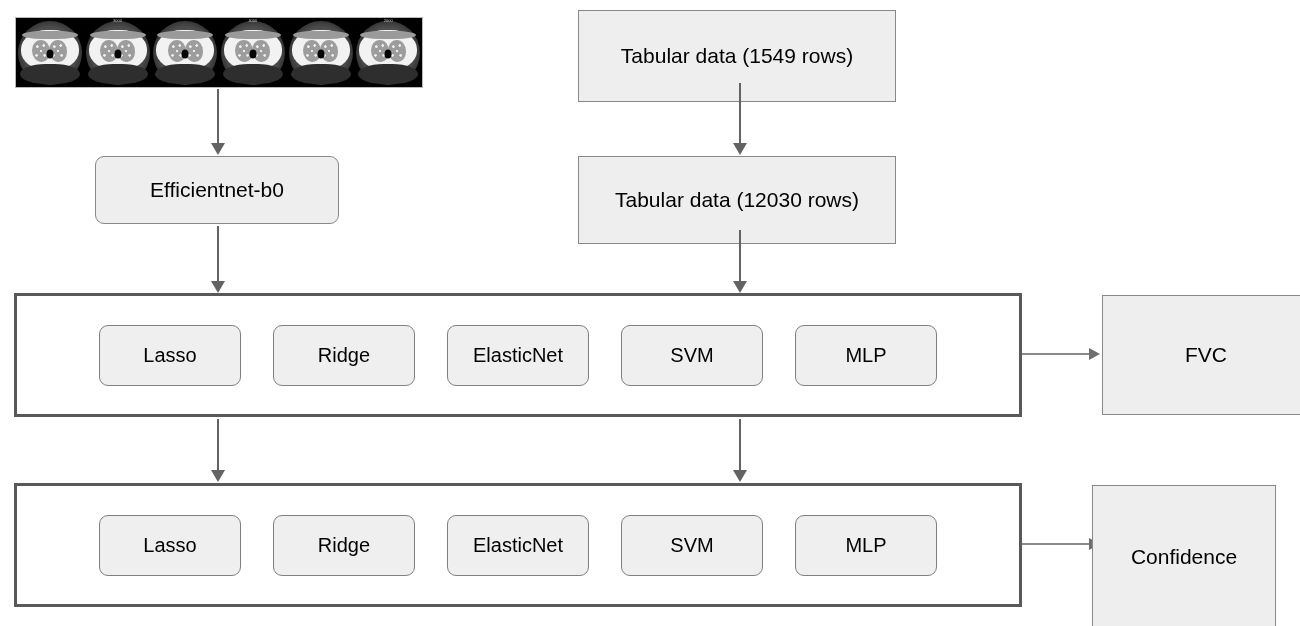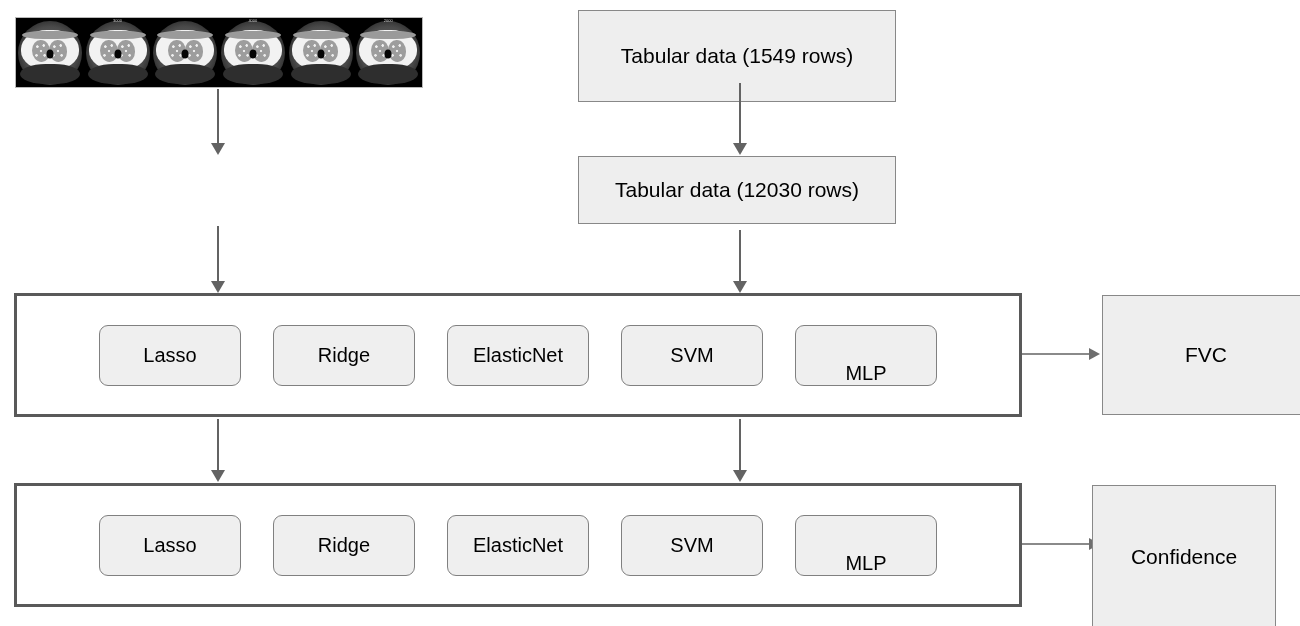--- a/index.html
+++ b/index.html
@@ -53,21 +53,21 @@
     margin-right: 32px;
     background: #efefef;
     border: 1px solid #808080;
     border-radius: 9px;
     display: flex;
     align-items: center;
     justify-content: center;
     font-size: 20px;
     color: #000000;
   }
-  .model-chip:last-child { margin-right: 0; align-items: flex-end; }
+  .model-chip:last-child { margin-right: 0; }
 
   
   .arrow-v {
     position: absolute;
     width: 2px;
     background: #636363;
   }
   .arrow-v::after {
     content: "";
     position: absolute;
@@ -261,21 +261,24 @@
     </div>
   </div>
 
   <div class="node" style="left:578px; top:10px; width:318px; height:92px;">
     <span>Tabular data (1549 rows)</span>
   </div>
 
   <div class="arrow-v" style="left:217px; top:89px; height:55px;"></div>
   <div class="arrow-v" style="left:739px; top:83px; height:61px;"></div>
 
-  <div class="node" style="left:578px; top:156px; width:318px; height:68px;">
+  <div class="node rounded" style="left:95px; top:156px; width:244px; height:68px;">
+    <span>Efficientnet-b0</span>
+  </div>
+  <div class="node" style="left:578px; top:156px; width:318px; height:88px;">
     <span>Tabular data (12030 rows)</span>
   </div>
 
   <div class="arrow-v" style="left:217px; top:226px; height:56px;"></div>
   <div class="arrow-v" style="left:739px; top:230px; height:52px;"></div>
 
   <div class="container-box" style="left:14px; top:293px; width:1008px; height:124px;">
     <div class="model-row" style="left:82px; top:29px;">
       <div class="model-chip">
         <span>Lasso</span>

